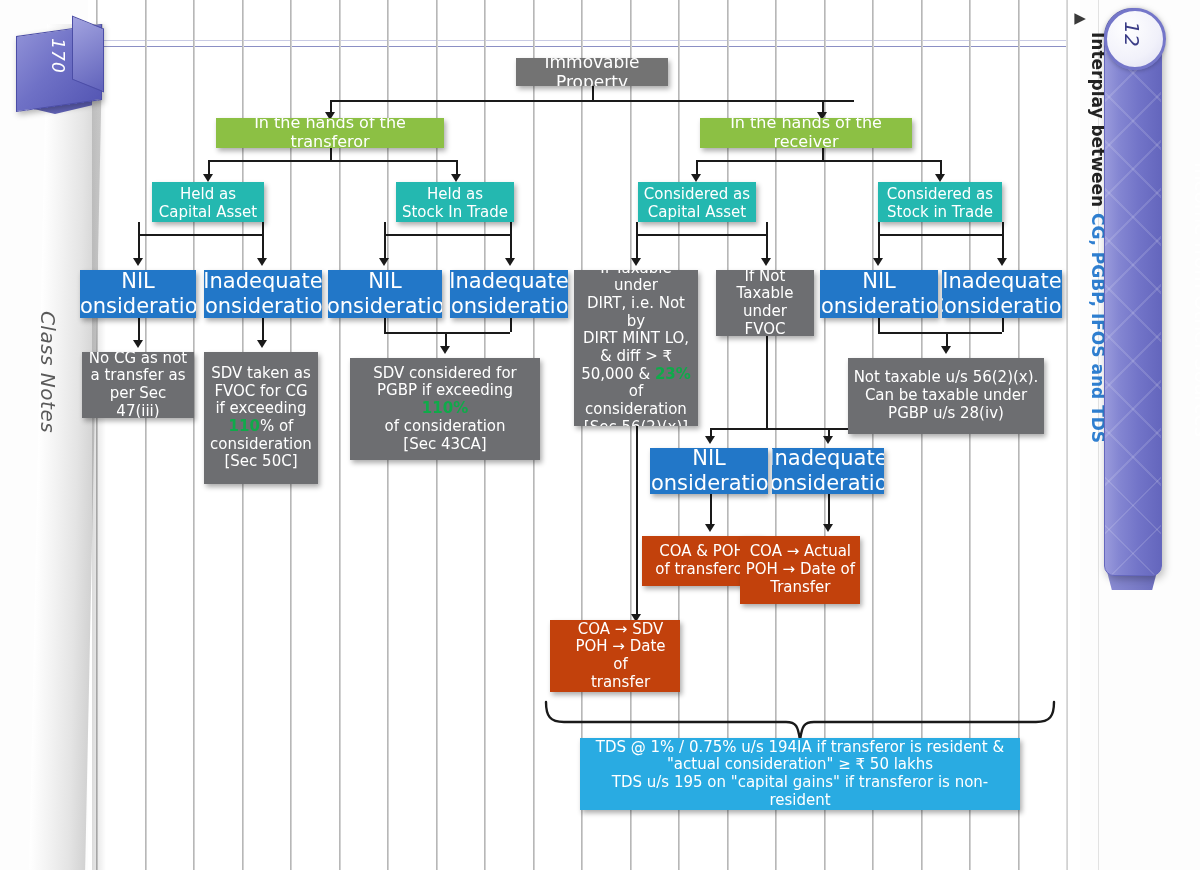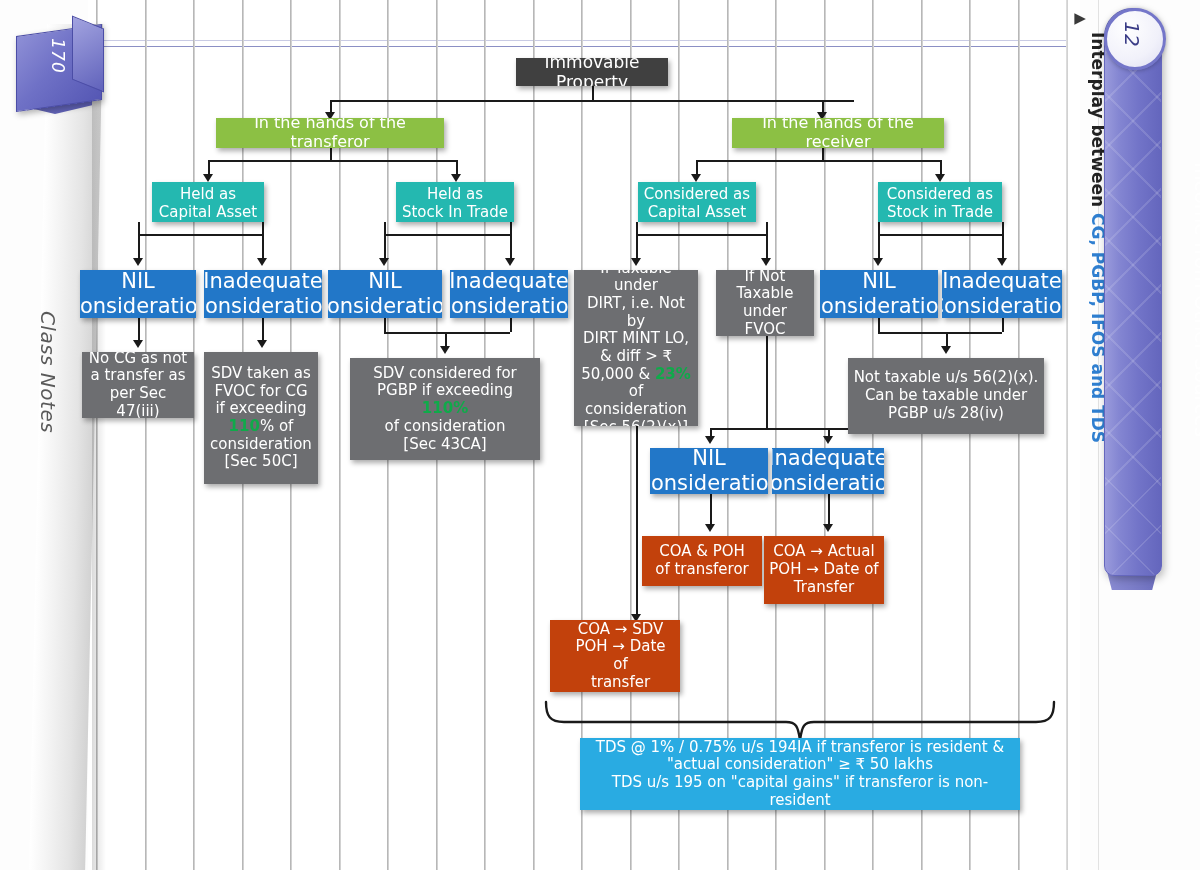--- a/index.html
+++ b/index.html
@@ -126,21 +126,21 @@
     position:absolute;box-sizing:border-box;
     color:#ffffff;text-align:center;
     font-family:"DejaVu Sans",sans-serif;
     display:flex;align-items:center;justify-content:center;
     overflow:hidden;
     box-shadow:2px 3px 5px rgba(0,0,0,.33);
     line-height:1.18;
     padding:2px 5px;
   }
   .node .t{display:block;white-space:pre-line;}
-  .navy{background:#404040;font-size:17px;}
+  .navy{background:#737373;font-size:17px;}
   .olive{background:#8cc044;font-size:16px;}
   .teal{background:#24b8b0;font-size:15px;align-items:flex-start;padding-top:4px;}
   .blue{background:#2277c8;font-size:21px;}
   .gray{background:#6d6e71;font-size:15px;}
   .green{background:#c2410c;font-size:15px;}
   .cyan{background:#29abe2;font-size:15px;}
   .hl{color:#0faa4a;font-weight:bold;}
 
   
   .ln{position:absolute;background:#1a1a1a;}
@@ -285,21 +285,21 @@
   </svg>
 
   <div class="node navy" style="left:516px;top:58px;width:152px;height:28px;">
     <span class="t">Immovable Property</span>
     </div>
 
   <div class="node olive" style="left:216px;top:118px;width:228px;height:30px;">
     <span class="t">In the hands of the transferor</span>
     </div>
 
-  <div class="node olive" style="left:732px;top:118px;width:212px;height:30px;">
+  <div class="node olive" style="left:700px;top:118px;width:212px;height:30px;">
     <span class="t">In the hands of the receiver</span>
     </div>
 
   <div class="node teal" style="left:152px;top:182px;width:112px;height:40px;">
     <span class="t">Held as
 Capital Asset</span>
     </div>
 
   <div class="node teal" style="left:396px;top:182px;width:118px;height:40px;">
     <span class="t">Held as
@@ -398,21 +398,21 @@
   <div class="node blue" style="left:772px;top:448px;width:112px;height:46px;">
     <span class="t">Inadequate
 Consideration</span>
     </div>
 
   <div class="node green" style="left:642px;top:536px;width:120px;height:50px;">
     <span class="t">COA &amp; POH
 of transferor</span>
     </div>
 
-  <div class="node green" style="left:764px;top:536px;width:120px;height:68px;">
+  <div class="node green" style="left:740px;top:536px;width:120px;height:68px;justify-content:flex-end;">
     <span class="t">COA → Actual
 POH → Date of
 Transfer</span>
     </div>
 
   <div class="node green" style="left:550px;top:620px;width:130px;height:72px;padding-left:16px;">
     <span class="t">COA → SDV
 POH → Date of
 transfer</span>
     </div>

